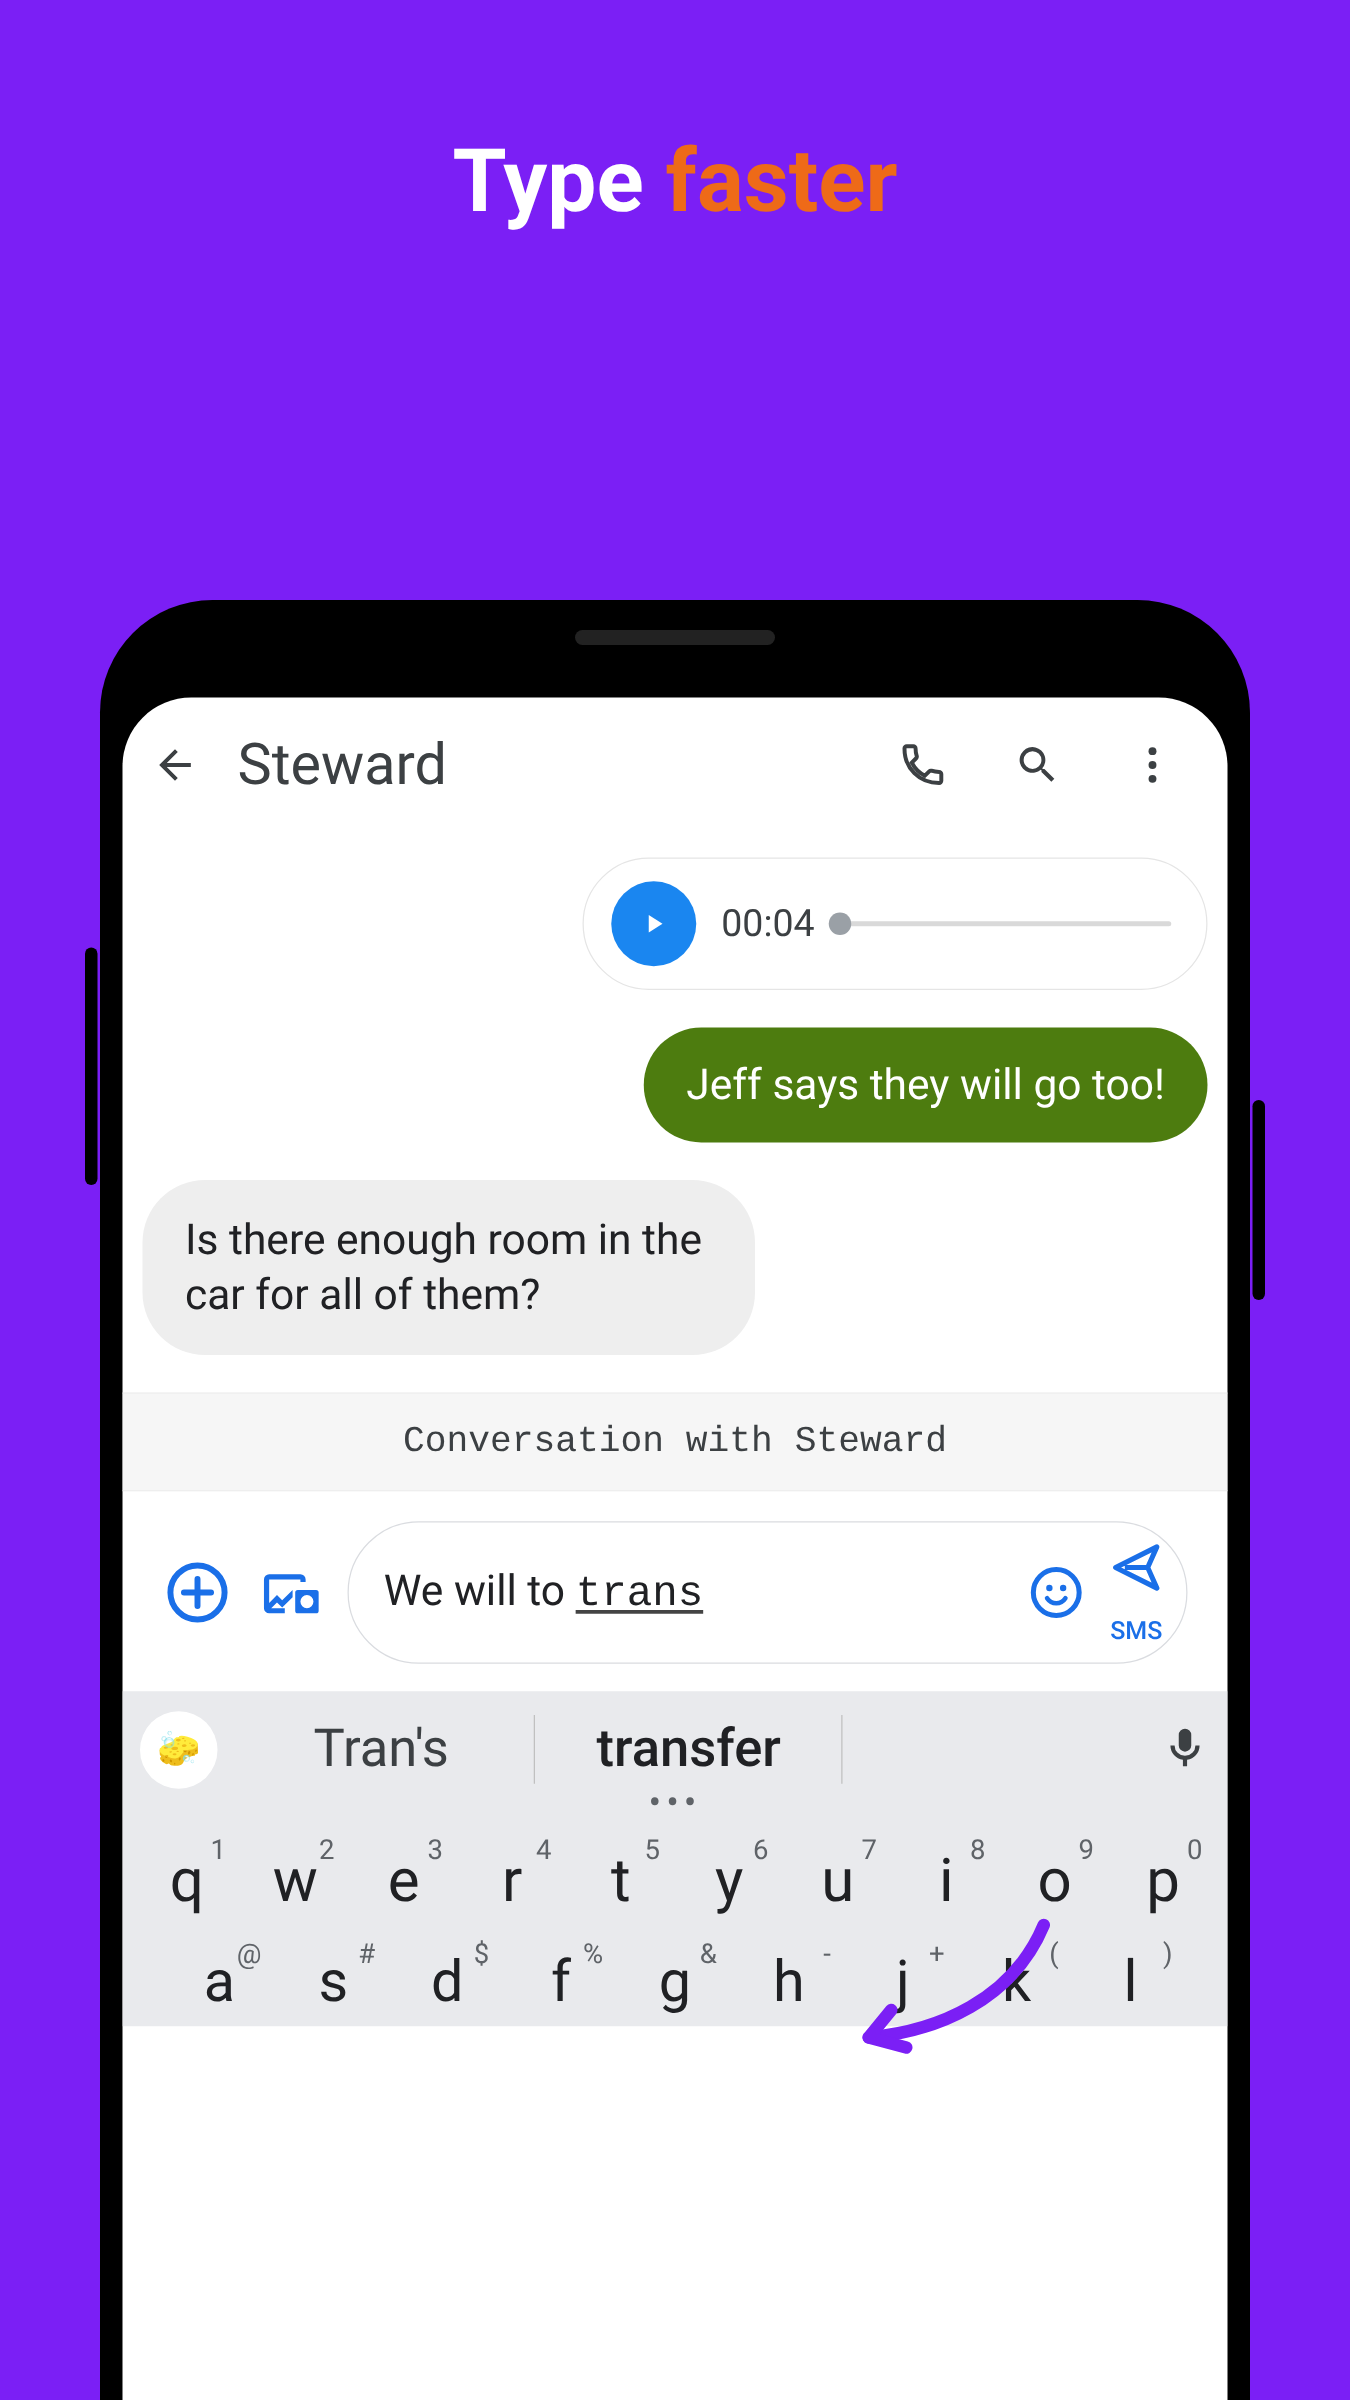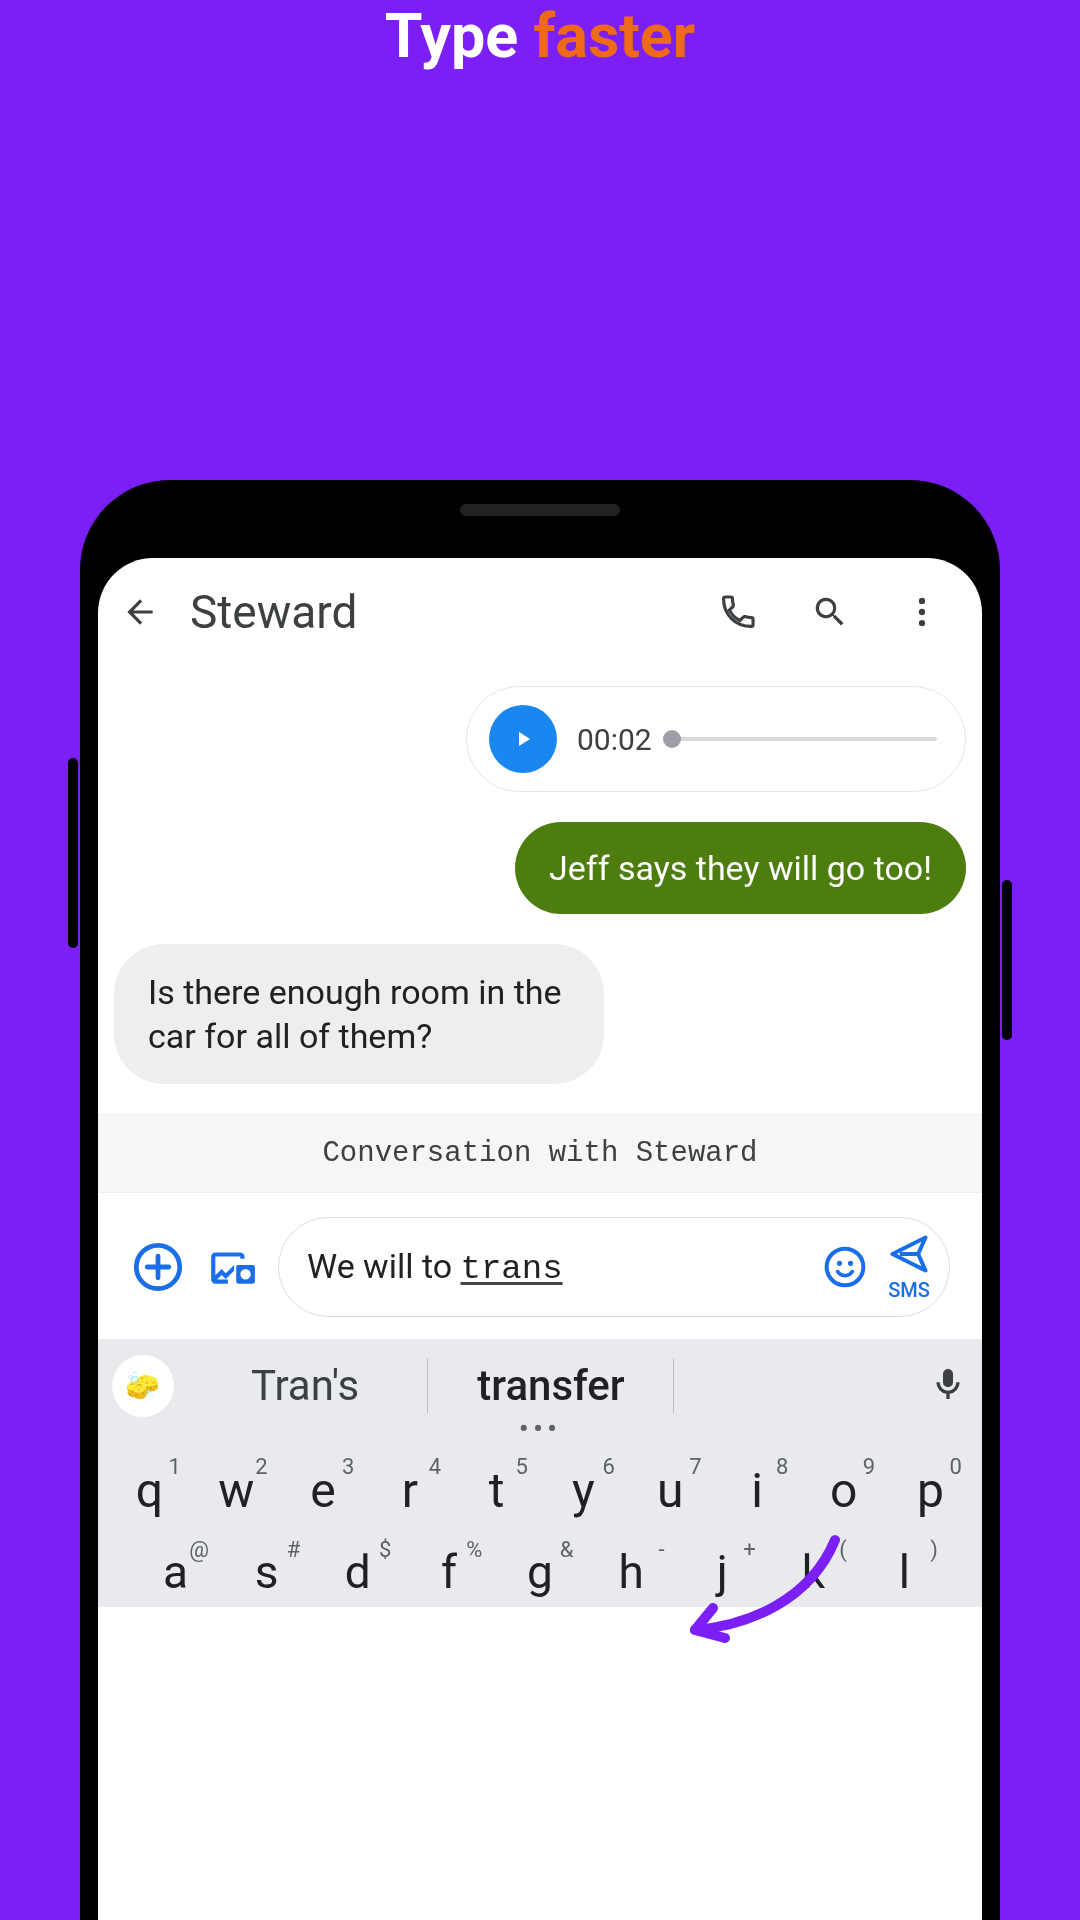--- a/index.html
+++ b/index.html
@@ -1,18 +1,18 @@
 <!DOCTYPE html>
 <html><head>
 <meta charset="utf-8">
 <style>
 * { margin: 0; padding: 0; box-sizing: border-box; font-family: -apple-system, BlinkMacSystemFont, 'Segoe UI', Roboto, sans-serif; }
 body { background: #7b1ff5; width: 1080px; height: 1920px; overflow: hidden; position: relative; }
 
-.headline { text-align: center; font-size: 61px; font-weight: 700; }
+.headline { text-align: center; padding-top: 105px; font-size: 70px; font-weight: 700; }
 .headline .w1 { color: #ffffff; }
 .headline .w2 { color: #ee6a18; }
 
 .phone-frame {
   position: absolute;
   left: 50%;
   transform: translateX(-50%);
   top: 480px;
   width: 920px;
   height: 1600px;
@@ -127,21 +127,21 @@
   border: 1.5px solid #dadce0;
   border-radius: 60px;
   display: flex;
   align-items: center;
   padding: 14px 18px 14px 28px;
   gap: 12px;
 }
 .compose-text { flex: 1; font-size: 34px; color: #202124; }
 .underlined { text-decoration: underline; text-decoration-color: #444; text-underline-offset: 4px; font-family: Liberation Mono, monospace; }
 .compose-input .emoji-btn { width: 44px; height: 44px; }
-.send-col { display: flex; flex-direction: column; align-items: center; gap: 0; margin-left: 8px; }
+.send-col { display: flex; flex-direction: column; align-items: center; gap: 14px; margin-left: 8px; }
 .send-col .send-label { color: #1a6fe8; font-size: 20px; font-weight: 500; margin-top: 2px; }
 
 .arrow-annot {
   position: absolute;
   pointer-events: none;
 }
 
 .keyboard {
   background: #e9eaed;
   margin: 0 -16px -0;
@@ -253,21 +253,21 @@
 
     <div class="conv">
 
       <div class="msg-row right">
         <div class="voice-msg">
           <div class="play-btn">
             <svg viewBox="0 0 24 24">
                 <path d="M8 5v14l11-7z"></path>
               </svg>
           </div>
-          <div class="voice-time">00:02</div>
+          <div class="voice-time">00:04</div>
           <div class="voice-track">
               <div class="dot"></div>
             </div>
         </div>
       </div>
 
       <div class="msg-row right">
         <div class="bubble-sent">Jeff says they will go too!</div>
       </div>
 

